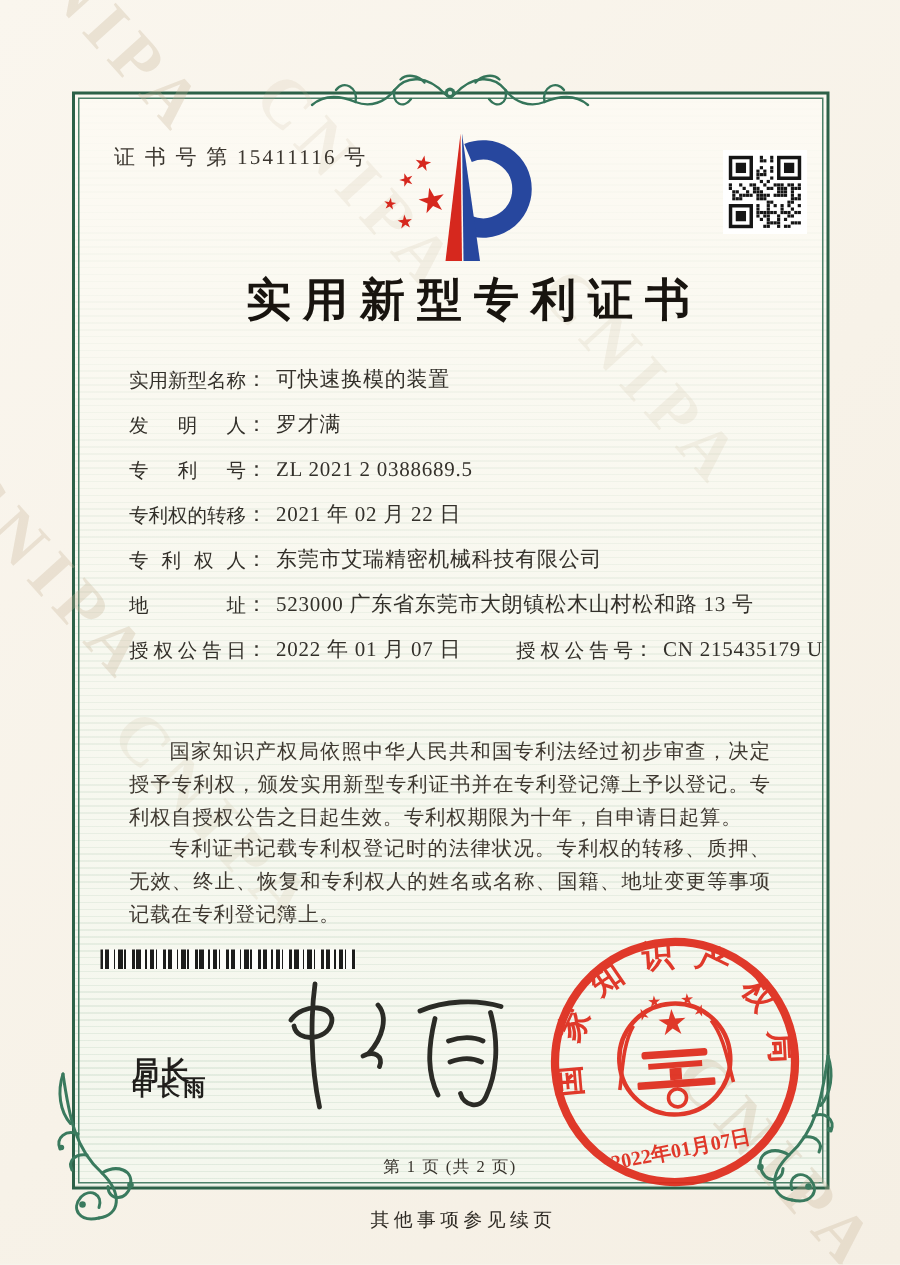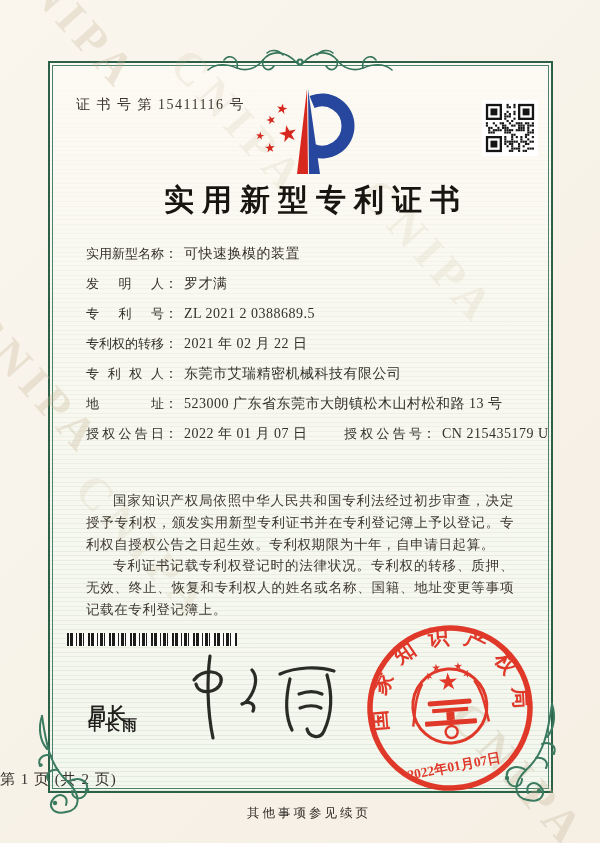--- a/index.html
+++ b/index.html
@@ -60,22 +60,22 @@
 
   .signer-title { position:absolute; left:88px; top:702px; font-family:"Liberation Sans",sans-serif;
                   font-weight:600; font-size:18px; color:#201f1c; letter-spacing:2px; }
   .signer-name  { position:absolute; left:88px; top:716px; font-family:"Liberation Sans",sans-serif;
                   font-weight:600; font-size:15px; color:#201f1c; letter-spacing:2px; }
   .signature { position:absolute; left:182px; top:648px; }
 
   .seal { position:absolute; left:362px; top:620px; width:176px; height:176px;
           transform:rotate(-4deg); opacity:0.93; mix-blend-mode:multiply; }
 
-  .page-info { position:absolute; left:0; top:770px; width:100%; text-align:left;
-               font-size:15px; color:#37332c; letter-spacing:1px; }
+  .page-info { position:absolute; left:0; top:770px; width:100%; text-align:center;
+               font-size:11px; color:#37332c; letter-spacing:1px; }
   .footer-note { position:absolute; left:0; top:805px; width:100%; text-align:center;
                  font-size:12.5px; color:#2e2a24; letter-spacing:3px;padding-left:18px; }
 </style>
 </head>
 <body>
 
 <div class="page">
 
   <div class="wm" style="left:-18px; top:-10px;">CNIPA</div>
   <div class="wm light" style="left:150px; top:95px;">CNIPA</div>

